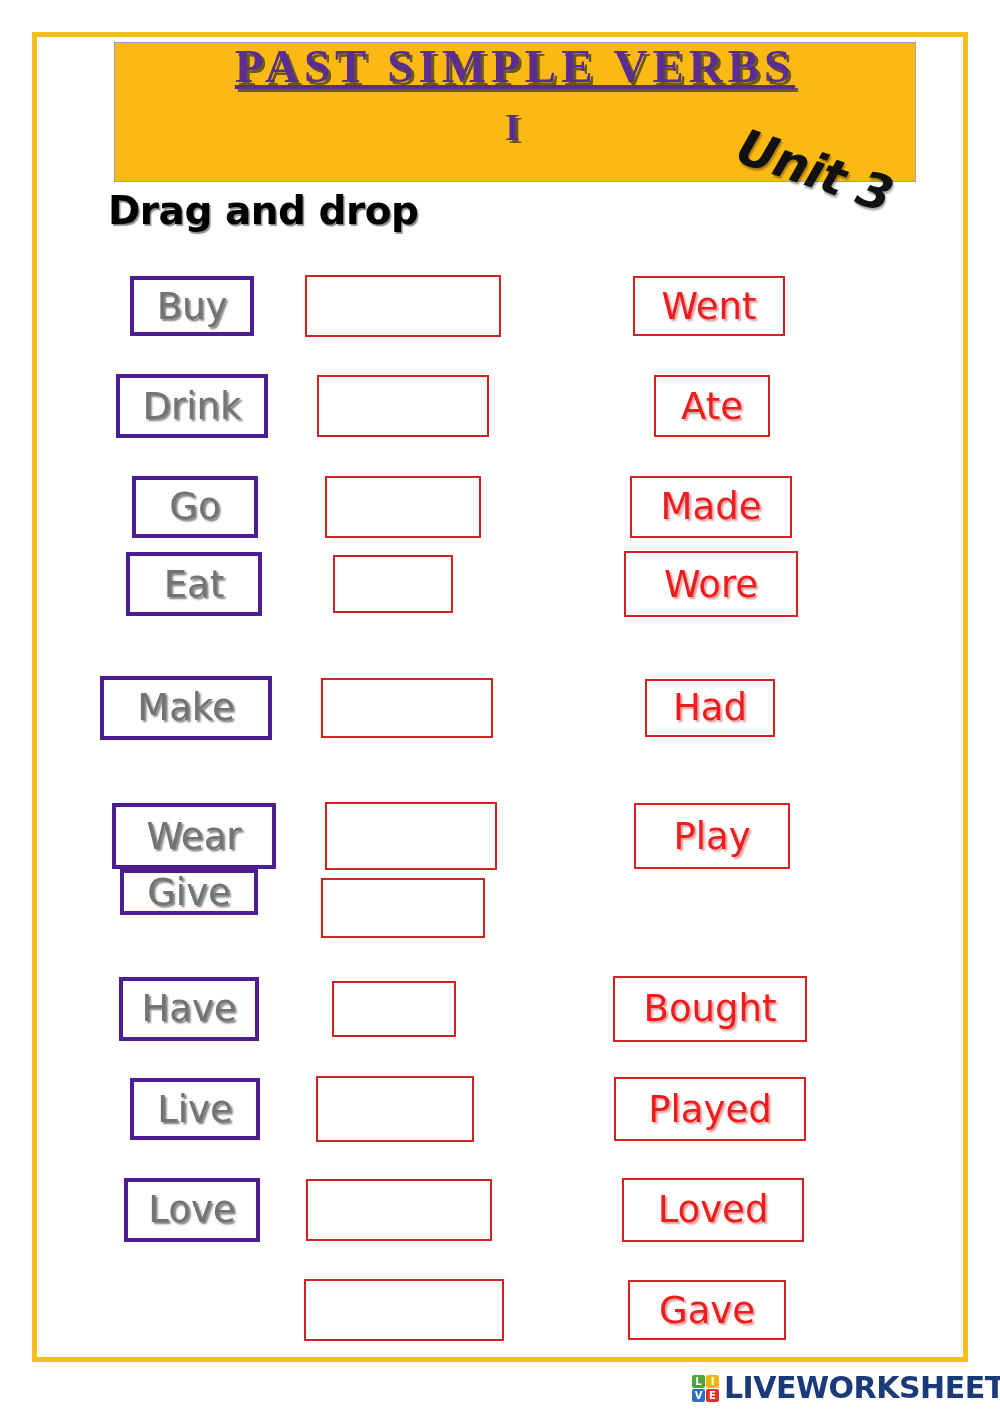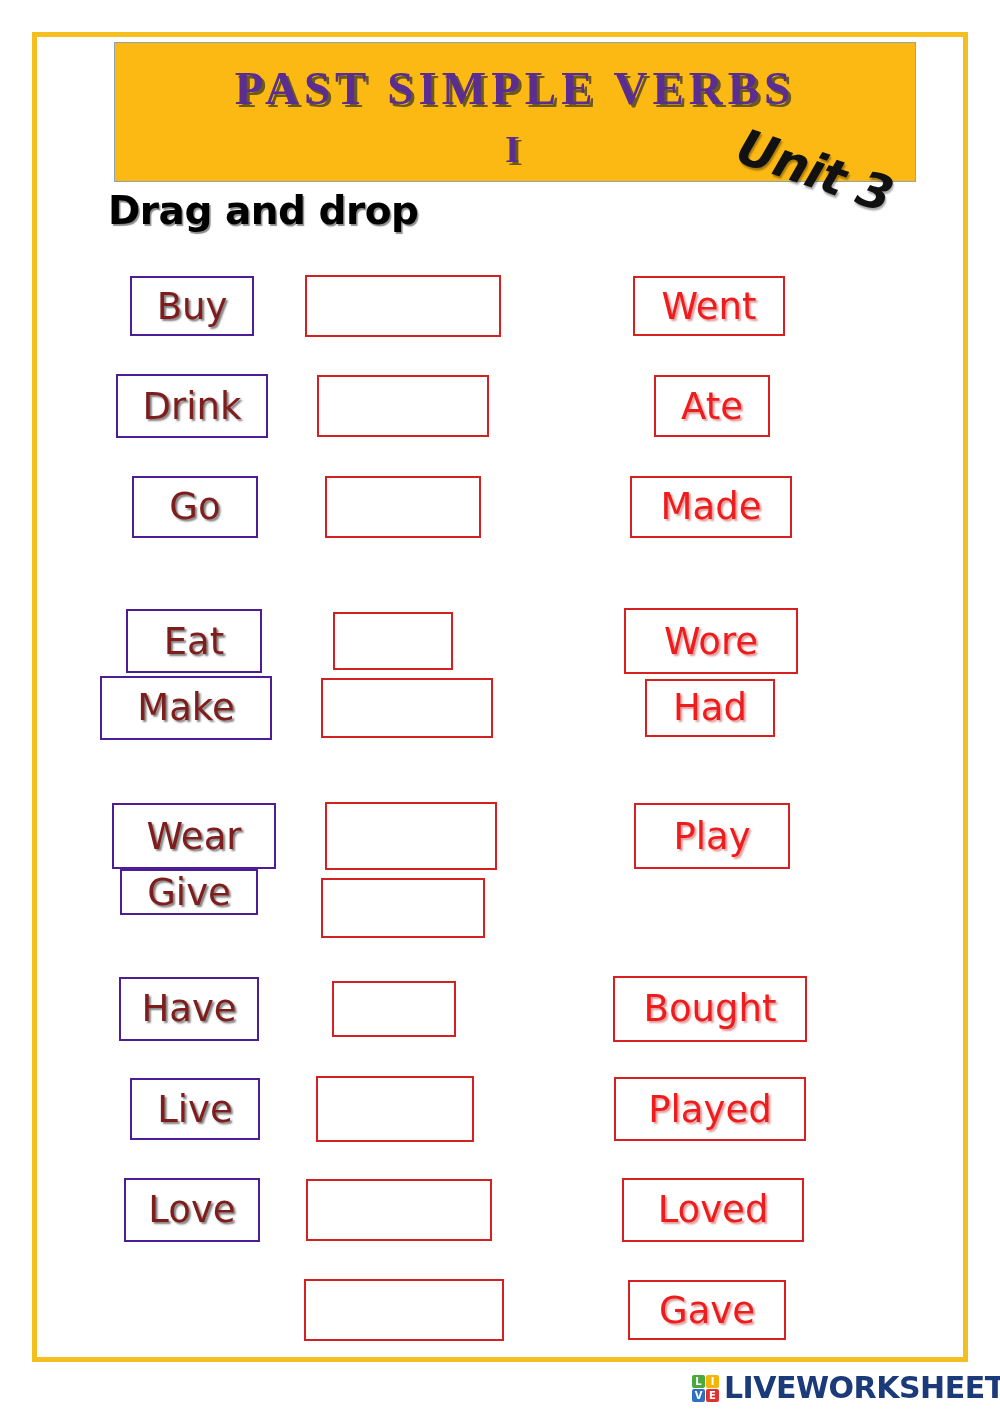--- a/index.html
+++ b/index.html
@@ -44,21 +44,21 @@
     font-family: "Liberation Serif", "DejaVu Serif", serif;
     font-weight: bold;
     color: #5b2d91;
     letter-spacing: 5px;
     text-shadow: 3px 3px 0 #6b5a20;
     line-height: 1;
     white-space: nowrap;
   }
   #title-line-1 {
     font-size: 47px;
-    margin-top: 22px;
+    text-decoration: underline;
   }
   #title-line-2 {
     font-size: 38px;
     margin-top: 18px;
   }
 
   
   #unit-label {
     position: absolute;
     left: 748px;
@@ -91,29 +91,29 @@
   
   .row {
     position: absolute;
     left: 0;
     width: 1000px;
     height: 100px;
   }
 
   .verb-box {
     position: absolute;
-    border: 2px solid #4c1d95;
+    border: 4px solid #4c1d95;
     background: #ffffff;
     box-sizing: border-box;
     display: flex;
     align-items: center;
     justify-content: center;
     font-family: "DejaVu Sans", sans-serif;
     font-size: 37px;
-    color: #7f1d1d;
+    color: #737373;
     text-shadow: 2px 2px 2px rgba(0,0,0,0.5);
     white-space: nowrap;
   }
 
   .drop-box {
     position: absolute;
     border: 2px solid #d32020;
     background: #ffffff;
     box-sizing: border-box;
   }
@@ -195,21 +195,21 @@
     <div class="row" style="top: 356.4px;">
       <div class="verb-box" style="left: 116px; width: 152px; height: 64px; top: 18px;">Drink</div>
       <div class="drop-box" style="left: 317px; width: 172px; height: 62px; top: 19px;"></div>
       <div class="answer-box" style="left: 654px; width: 116px; height: 62px; top: 19px;">Ate</div>
     </div>
     <div class="row" style="top: 456.8px;">
       <div class="verb-box" style="left: 132px; width: 126px; height: 62px; top: 19px;">Go</div>
       <div class="drop-box" style="left: 325px; width: 156px; height: 62px; top: 19px;"></div>
       <div class="answer-box" style="left: 630px; width: 162px; height: 62px; top: 19px;">Made</div>
     </div>
-    <div class="row" style="top: 591px;">
+    <div class="row" style="top: 534px;">
       <div class="verb-box" style="left: 126px; width: 136px; height: 64px; top: 18px;">Eat</div>
       <div class="drop-box" style="left: 333px; width: 120px; height: 58px; top: 21px;"></div>
       <div class="answer-box" style="left: 624px; width: 174px; height: 66px; top: 17px;">Wore</div>
     </div>
     <div class="row" style="top: 657.6px;">
       <div class="verb-box" style="left: 100px; width: 172px; height: 64px; top: 18px;">Make</div>
       <div class="drop-box" style="left: 321px; width: 172px; height: 60px; top: 20px;"></div>
       <div class="answer-box" style="left: 645px; width: 130px; height: 58px; top: 21px;">Had</div>
     </div>
     <div class="row" style="top: 786px;">

